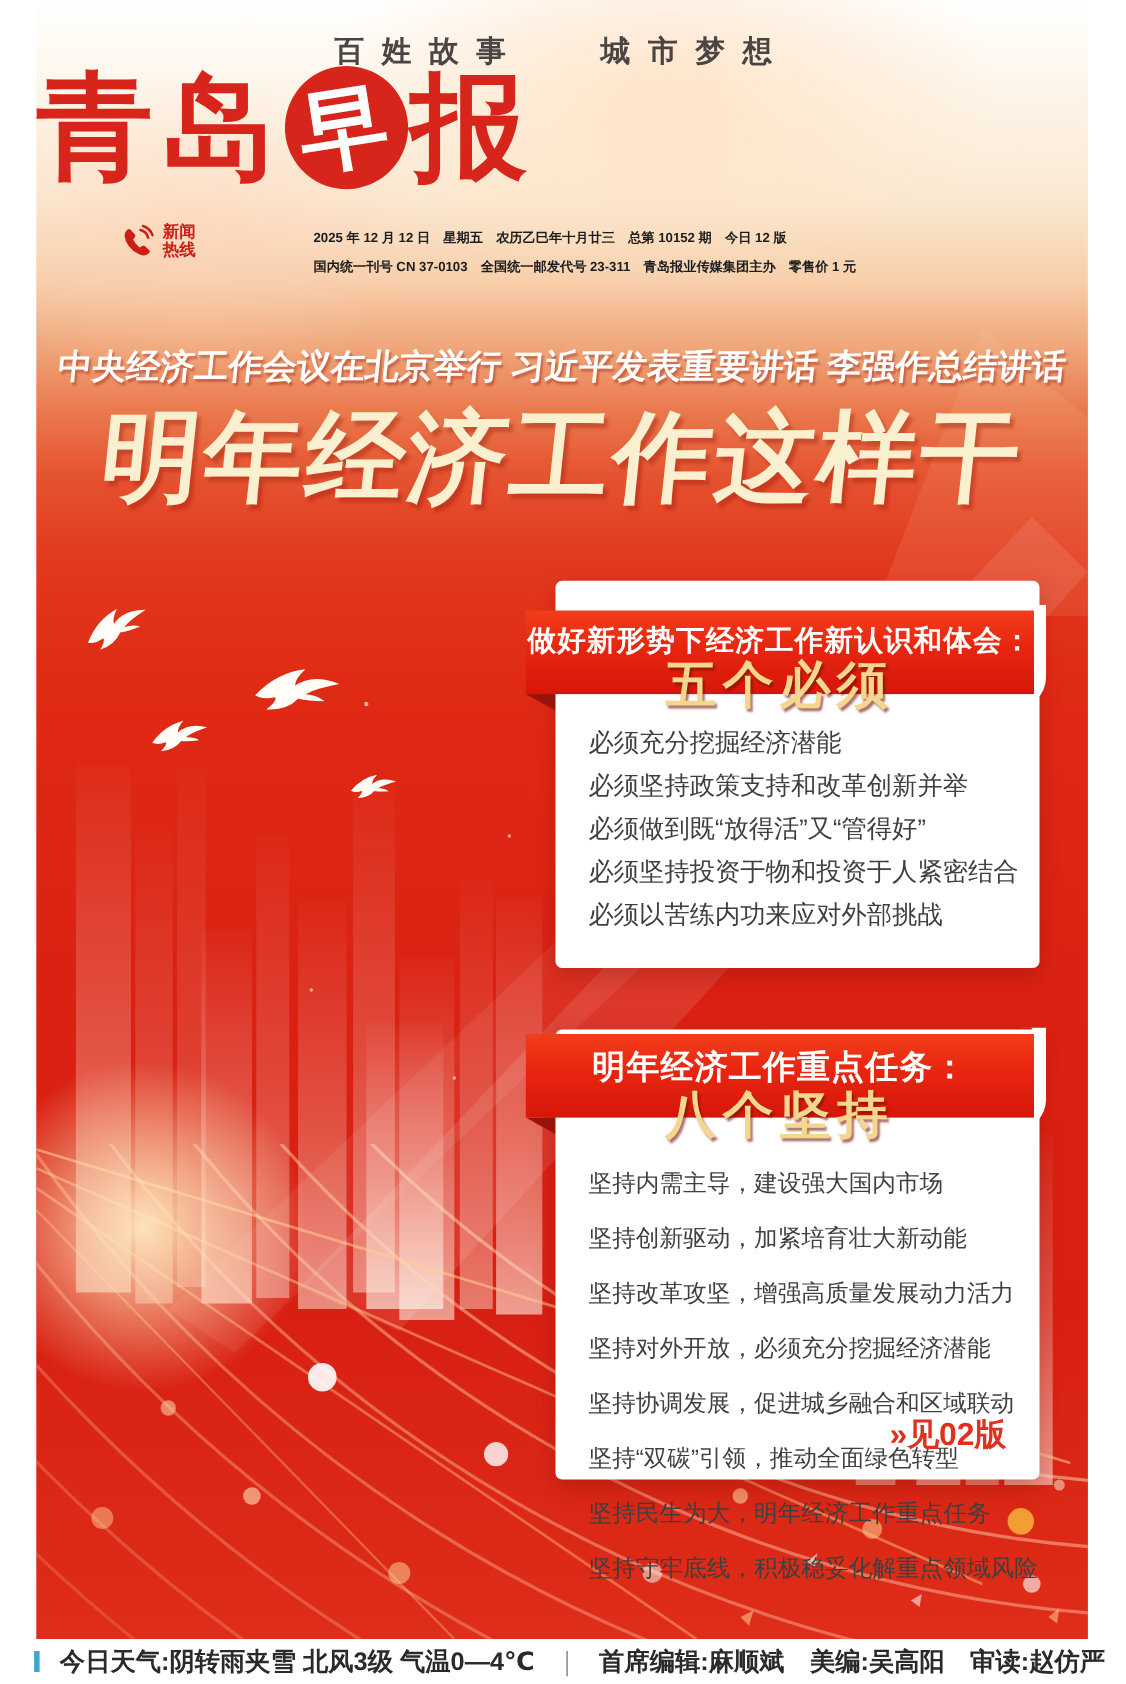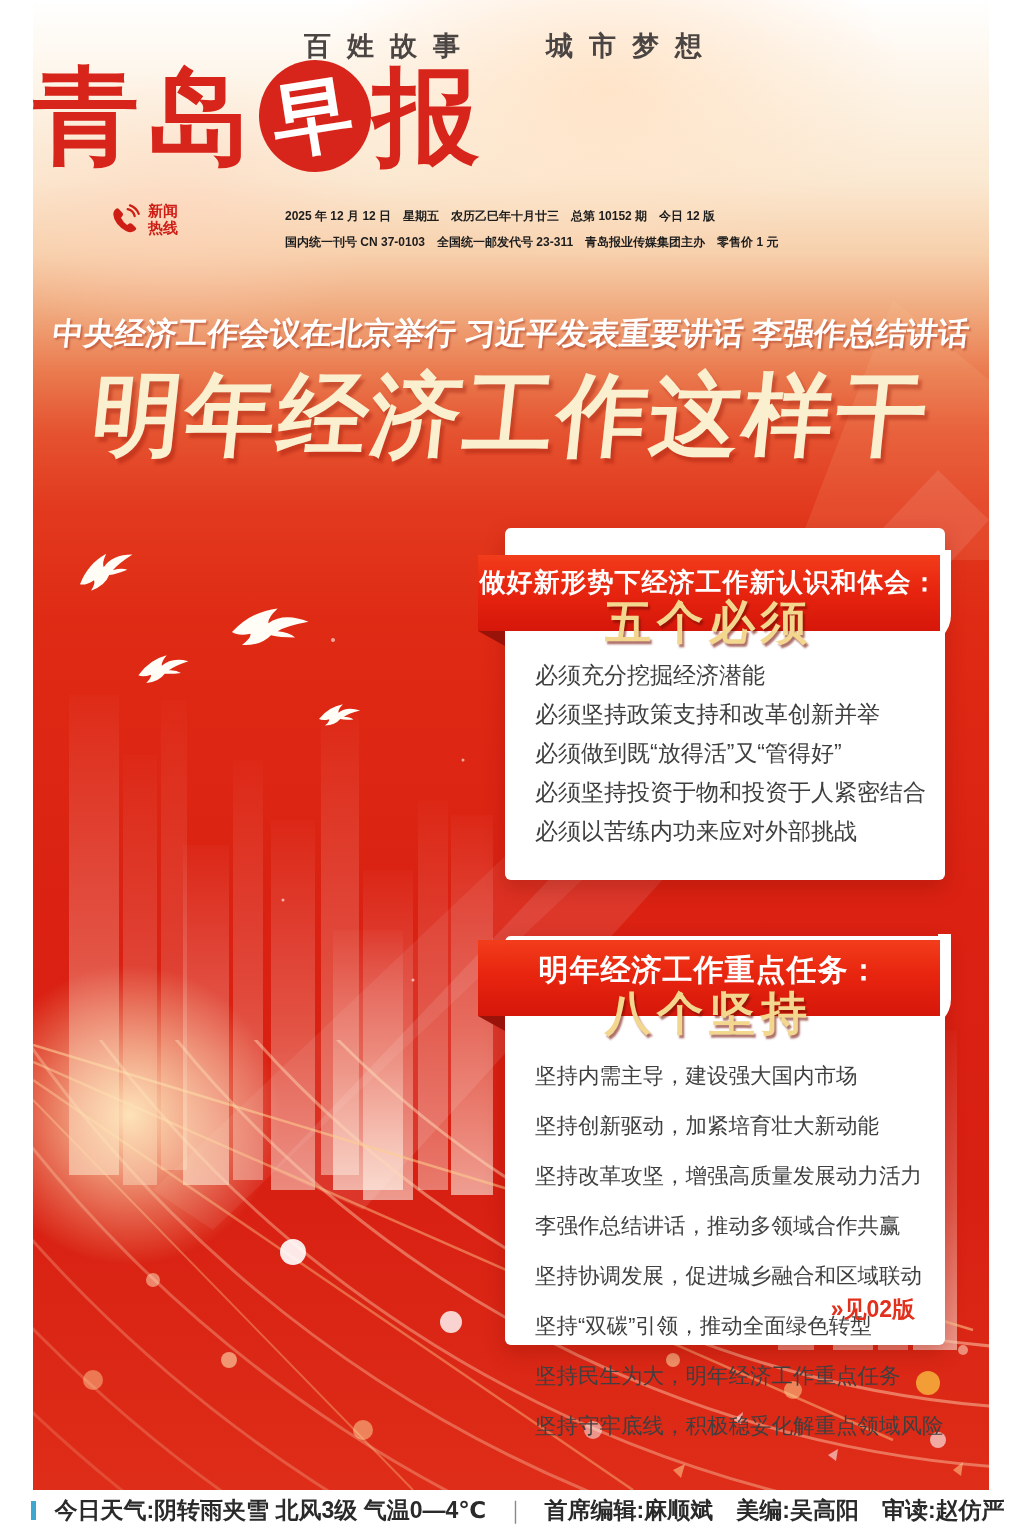--- a/index.html
+++ b/index.html
@@ -65,21 +65,21 @@
   .card2 .banner-line1{font-size:30px;}
   .banner-line2{font-size:46px;font-weight:900;color:var(--gold);line-height:44px;letter-spacing:6px;
     font-family:"DejaVu Serif","Liberation Serif",serif;
     text-shadow:2px 3px 2px rgba(120,15,5,0.6);}
   .card-list{position:absolute;left:30px;right:6px;list-style:none;margin:0;padding:0;
     color:#3f3f3f;font-weight:500;white-space:nowrap;}
   .card1 .card-list{top:132px;font-size:23px;}
   .card2 .card-list{top:113px;font-size:21.5px;}
   .card1 .card-list li{height:39px;}
   .card2 .card-list li{height:38px;margin-top:12px;}
-  .more-link{position:absolute;right:30px;bottom:20px;color:#e1301d;font-size:23px;font-weight:800;
+  .more-link{position:absolute;right:30px;bottom:20px;color:#e1301d;font-size:29px;font-weight:800;
     cursor:pointer;}
 
   
   .footer{position:absolute;left:6px;top:1490px;width:1024px;height:41px;background:#ffffff;
     display:flex;align-items:center;justify-content:center;gap:18px;
     font-size:23px;font-weight:700;color:#2a2a2a;z-index:2;}
   .footer .bar{width:5px;height:19px;background:var(--footer-blue);}
   .footer .sep{color:#8a8a8a;font-weight:400;}
 </style>
 </head>
@@ -240,21 +240,21 @@
       <div class="hook"></div>
       <div class="banner">
         <div class="banner-line1">明年经济工作重点任务：</div>
         <div class="banner-line2">八个坚持</div>
         <div class="fold"></div>
       </div>
       <ul class="card-list">
         <li>坚持内需主导，建设强大国内市场</li>
         <li>坚持创新驱动，加紧培育壮大新动能</li>
         <li>坚持改革攻坚，增强高质量发展动力活力</li>
-        <li>李强作总结讲话，推动多领域合作共赢</li>
+        <li>坚持对外开放，必须充分挖掘经济潜能</li>
         <li>坚持协调发展，促进城乡融合和区域联动</li>
         <li>坚持“双碳”引领，推动全面绿色转型</li>
         <li>坚持民生为大，明年经济工作重点任务</li>
         <li>坚持守牢底线，积极稳妥化解重点领域风险</li>
       </ul>
       <div class="more-link">»见02版</div>
     </div>
   </div>
 
   <div class="footer">

